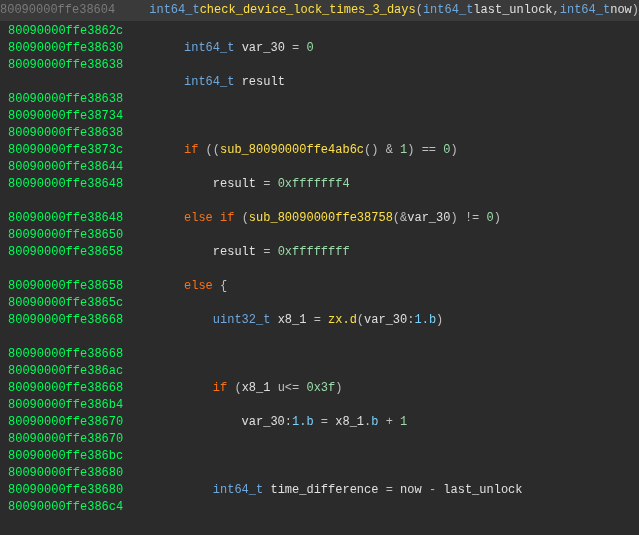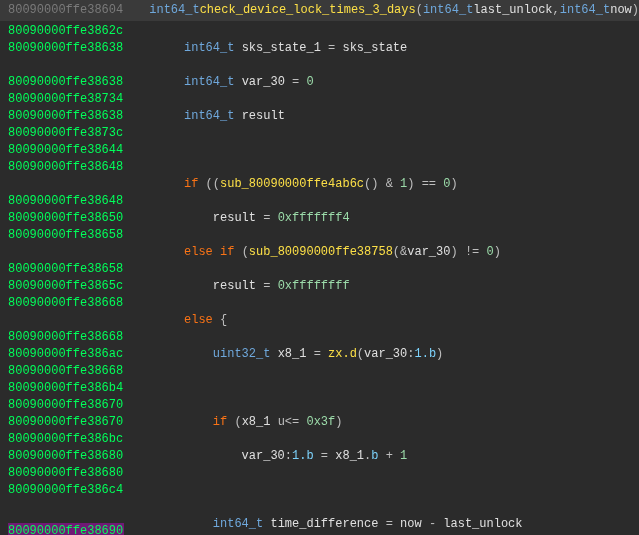--- a/index.html
+++ b/index.html
@@ -11,21 +11,20 @@
     color: #c8c8c8;
     width: 639px;
     height: 535px;
     overflow: hidden;
   }
   .header {
     display: flex;
     align-items: center;
     background: #3a3a3a;
     height: 21px;
-    padding-left: 8px;
   }
   .body {
     display: flex;
   }
   .gutter {
     flex: 0 0 124px;
     padding: 2px 0 0 8px;
     background: #2b2b2b;
   }
   .gutter div {
@@ -73,20 +72,21 @@
   <span class="type">int64_t</span>
     <span> </span>
   <span class="param">now</span>
   <span class="punc">)</span>
 </div>
 
 <div class="body">
 
   <div class="gutter">
     <div>80090000ffe3862c</div>
+    <div>80090000ffe38630</div>
     <div>80090000ffe38638</div>
     <div></div>
     <div>80090000ffe38638</div>
     <div>80090000ffe38734</div>
     <div>80090000ffe38638</div>
     <div>80090000ffe3873c</div>
     <div>80090000ffe38644</div>
     <div>80090000ffe38648</div>
     <div></div>
     <div>80090000ffe38648</div>
@@ -106,21 +106,20 @@
     <div>80090000ffe386bc</div>
     <div>80090000ffe38680</div>
     <div>80090000ffe38680</div>
     <div>80090000ffe386c4</div>
     <div class="hl-row">80090000ffe38690</div>
     <div>80090000ffe386a4</div>
 
   </div>
 
   <div class="code">
-<div class="row"><span class="type">int64_t</span> <span class="var">sks_state_1</span> <span class="op">=</span> <span class="var">sks_state</span></div>
 <div class="row"><span class="type">int64_t</span> <span class="var">var_30</span> <span class="op">=</span> <span class="num">0</span></div>
 <div class="row"><span class="type">int64_t</span> <span class="var">result</span></div>
 <div class="row"></div>
 <div class="row"><span class="kw">if</span> <span class="punc">((</span><span class="fn">sub_80090000ffe4ab6c</span><span class="punc">()</span> <span class="op">&amp;</span> <span class="num">1</span><span class="punc">)</span> <span class="op">==</span> <span class="num">0</span><span class="punc">)</span></div>
 <div class="row">    <span class="var">result</span> <span class="op">=</span> <span class="num">0xfffffff4</span></div>
 <div class="row"><span class="kw">else if</span> <span class="punc">(</span><span class="fn">sub_80090000ffe38758</span><span class="punc">(&amp;</span><span class="var">var_30</span><span class="punc">)</span> <span class="op">!=</span> <span class="num">0</span><span class="punc">)</span></div>
 <div class="row">    <span class="var">result</span> <span class="op">=</span> <span class="num">0xffffffff</span></div>
 <div class="row"><span class="kw">else</span> <span class="punc">{</span></div>
 <div class="row">    <span class="type">uint32_t</span> <span class="var">x8_1</span> <span class="op">=</span> <span class="fn">zx.d</span><span class="punc">(</span><span class="var">var_30</span><span class="punc">:</span><span class="field">1.b</span><span class="punc">)</span></div>
 <div class="row"></div>

